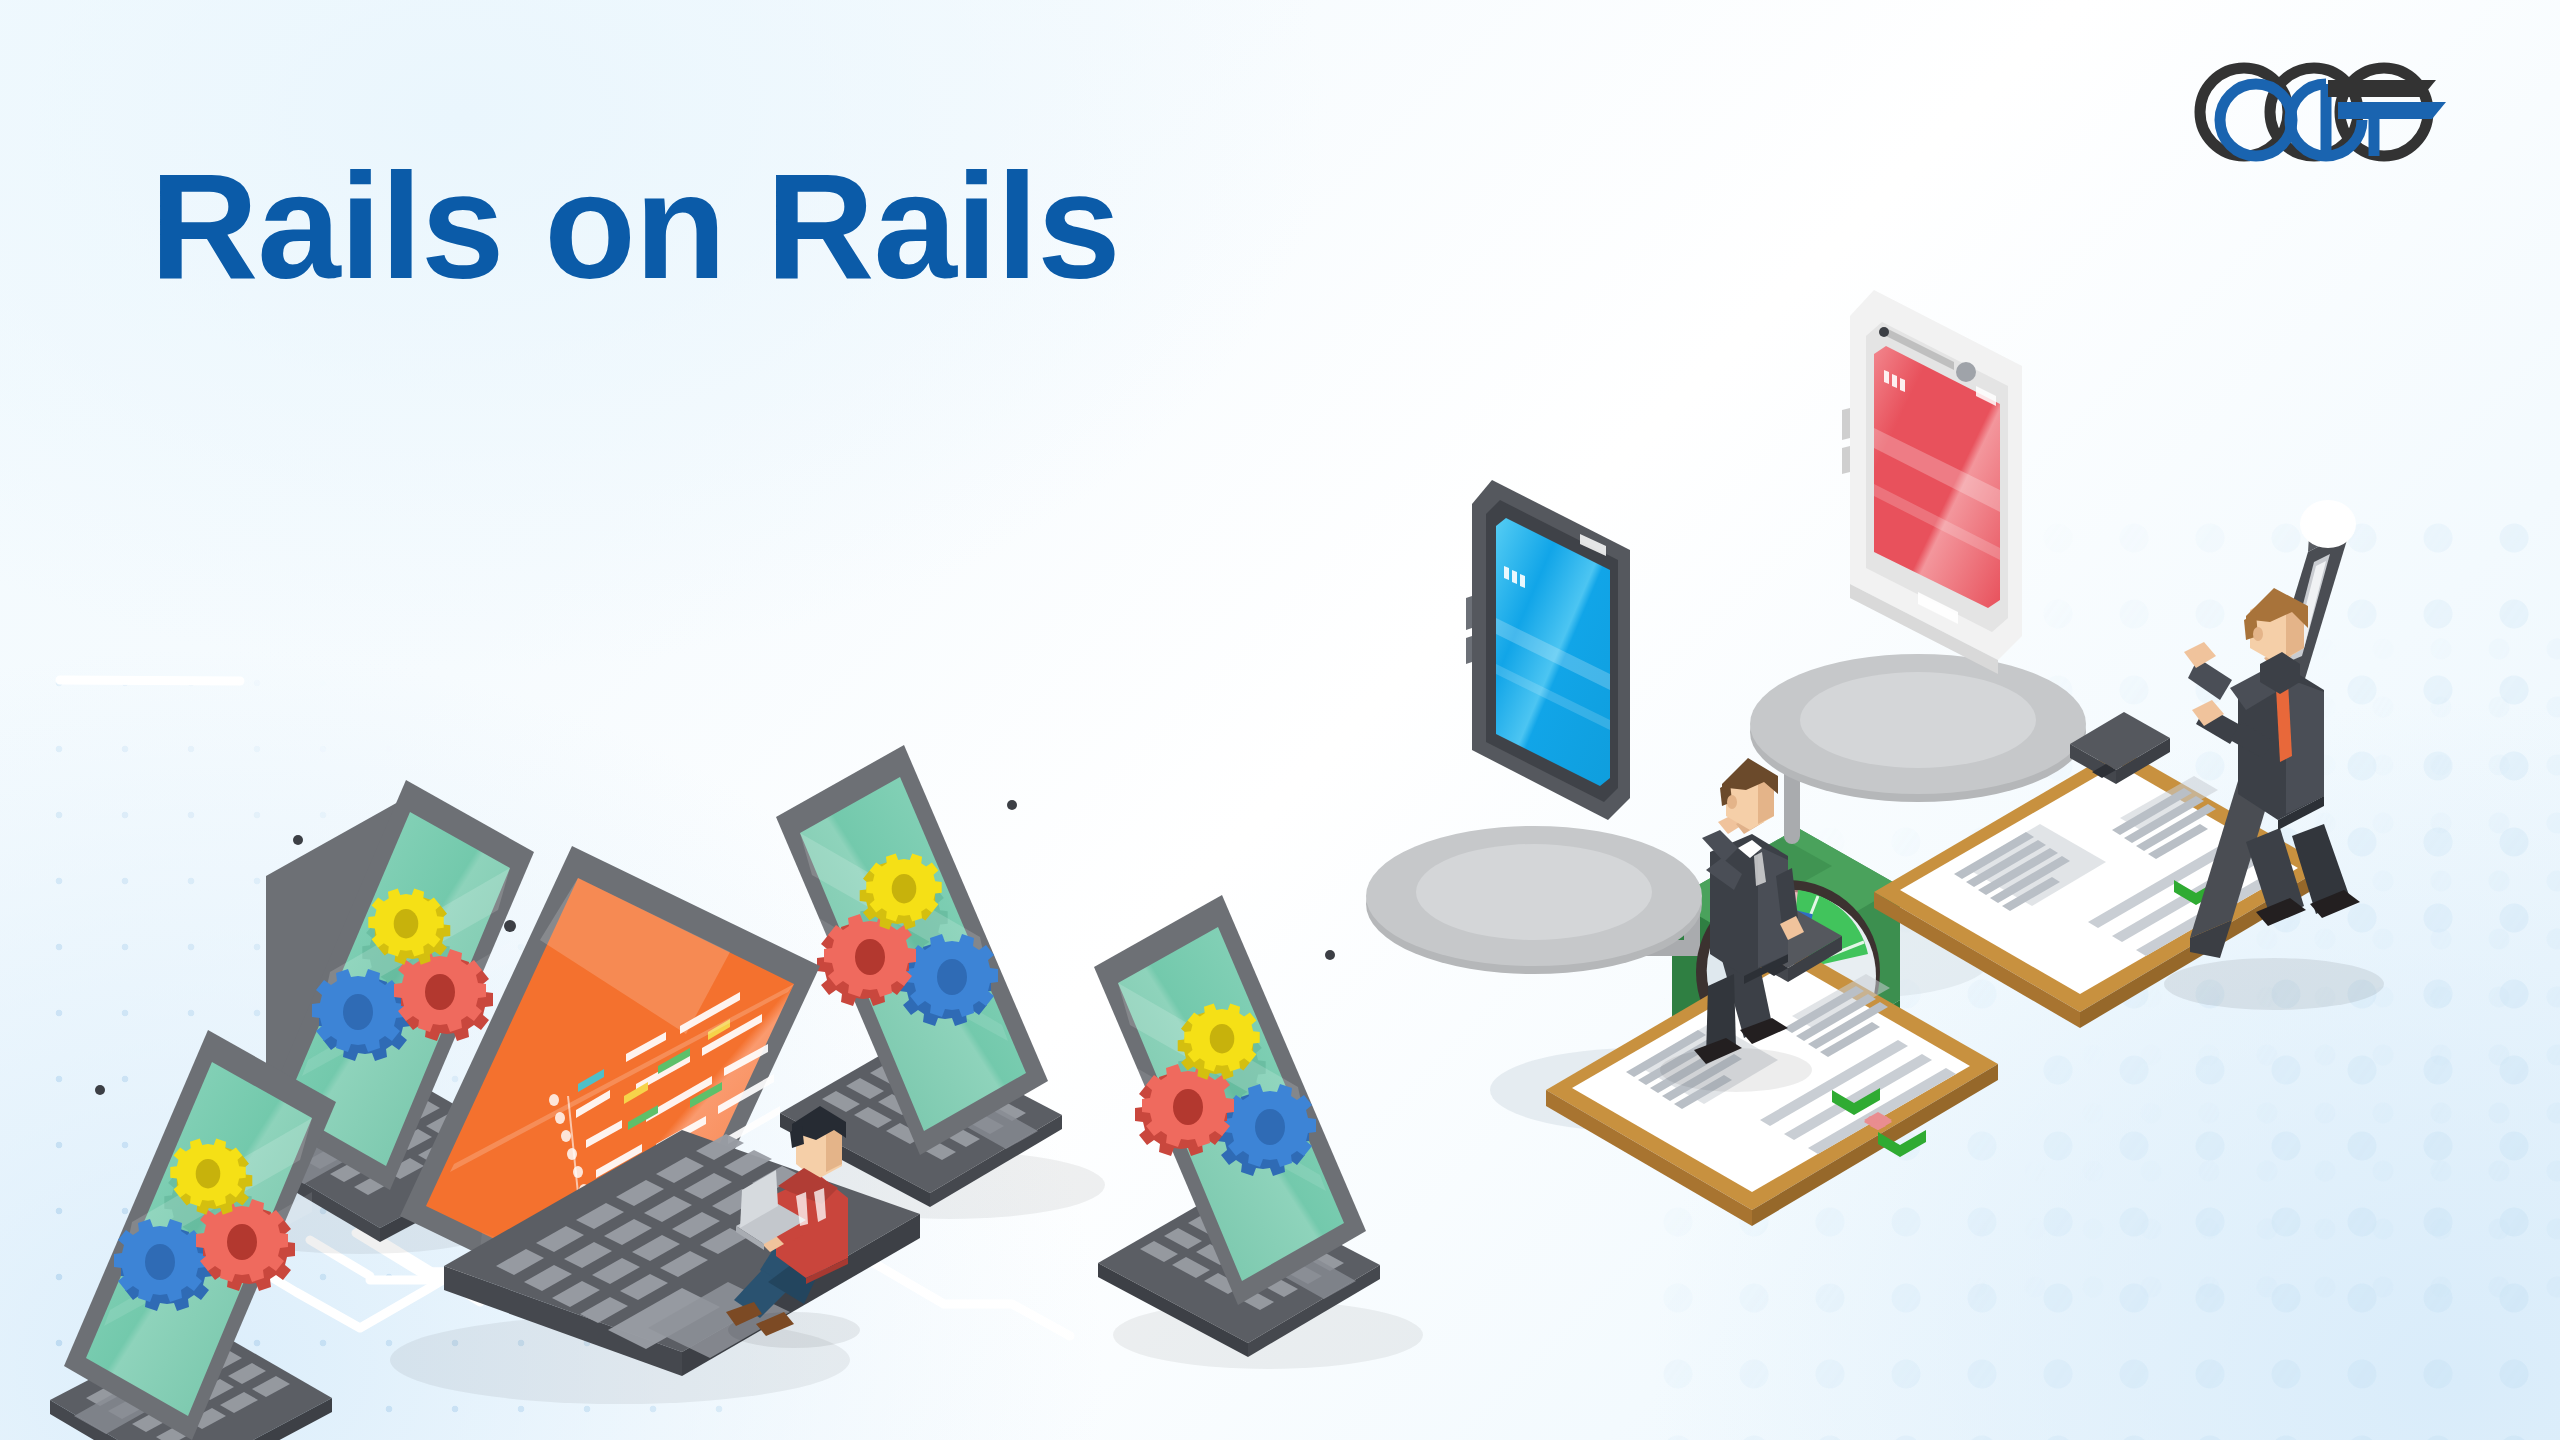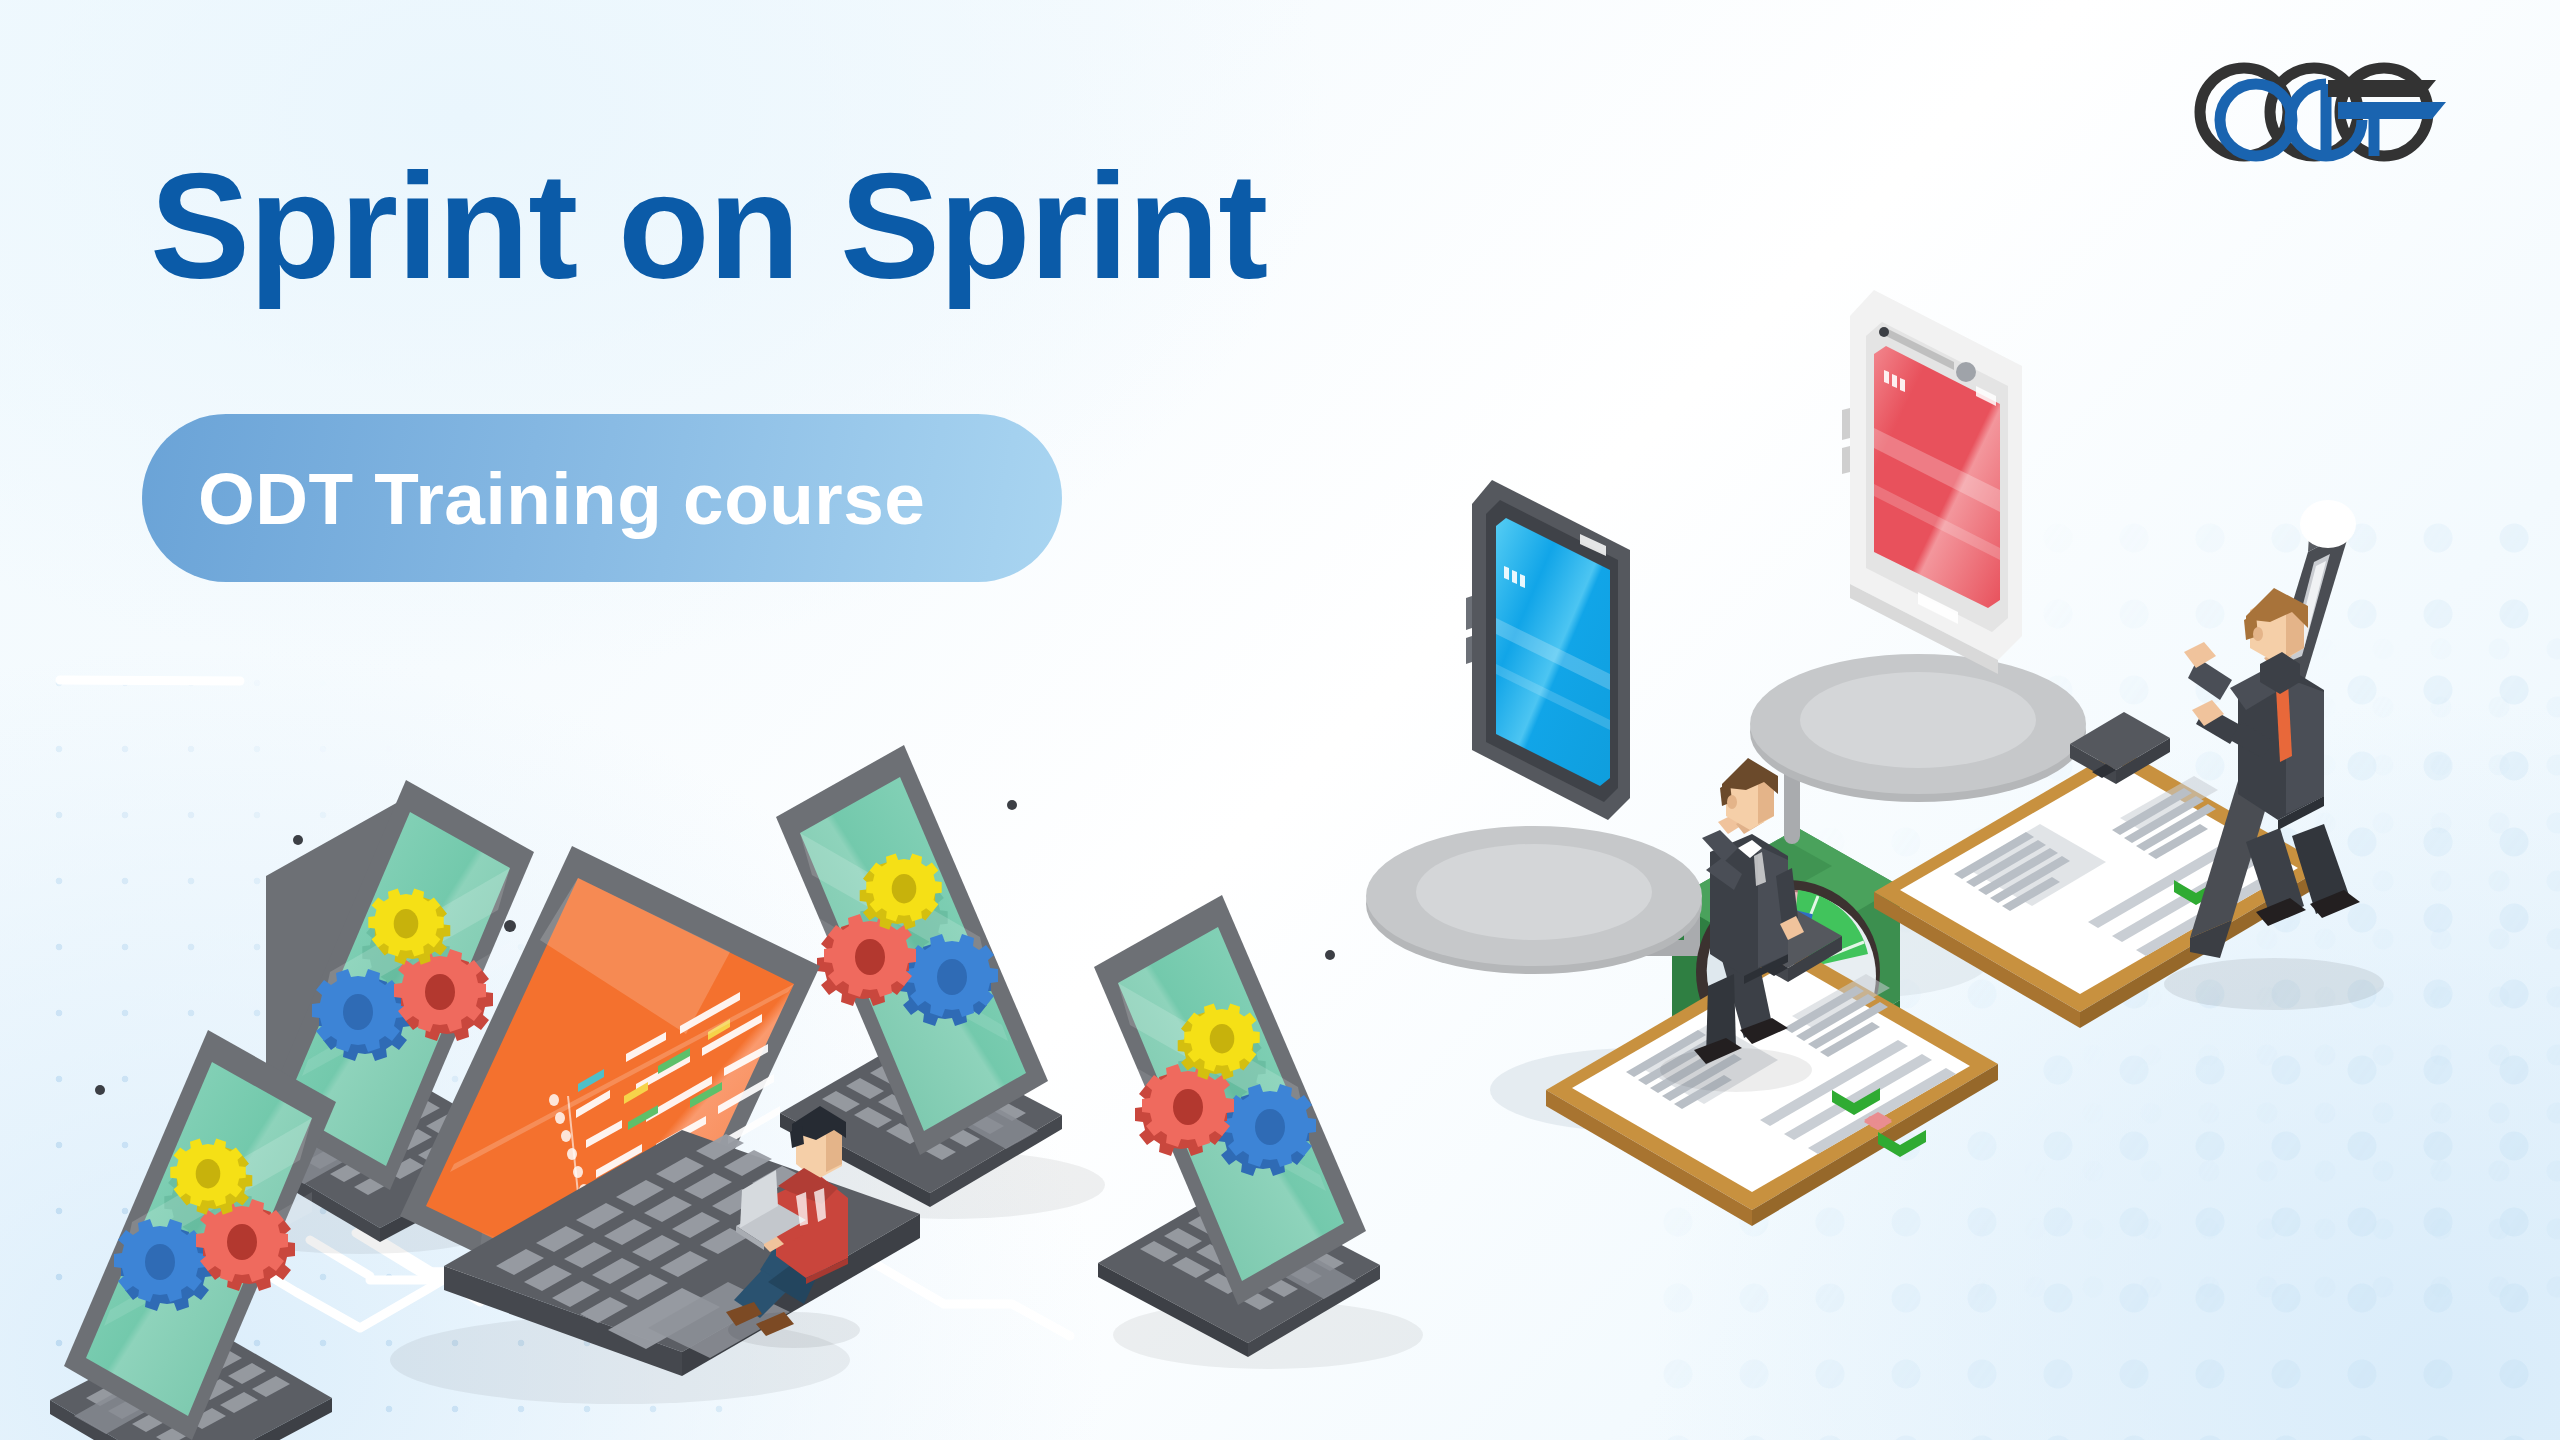--- a/index.html
+++ b/index.html
@@ -74,25 +74,22 @@
 </style>
 </head>
 <body>
 
 <div class="banner">
 
   <div class="dots dots-left"></div>
   <div class="dots dots-right"></div>
   <div class="dots dots-right2"></div>
 
-  <div class="headline">Sprint on Sprint</div>
-
-  <div class="pill">
-    <span class="pill-text">ODT Training course</span>
-  </div>
+  <div class="headline">Rails on Rails</div>
+
 
   <div class="logo">
     <svg viewBox="0 0 280 110" width="280" height="110" aria-hidden="true">
       <g fill="none" stroke="#333333" stroke-width="11">
         <circle cx="66" cy="60" r="44"></circle>
         <circle cx="136" cy="60" r="44"></circle>
         <circle cx="206" cy="60" r="44"></circle>
       </g>
       <g fill="none" stroke="#1a64b0" stroke-width="11">
         <circle cx="78" cy="68" r="36"></circle>

